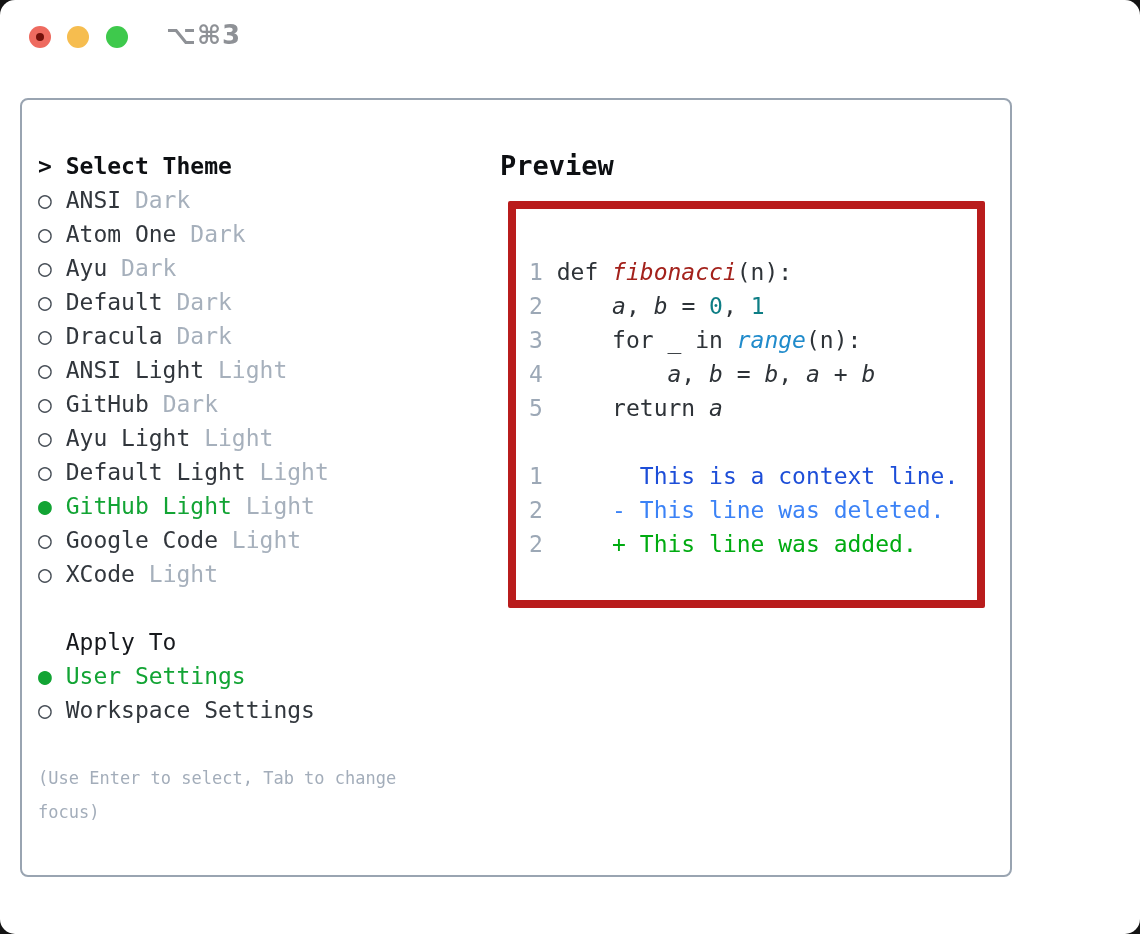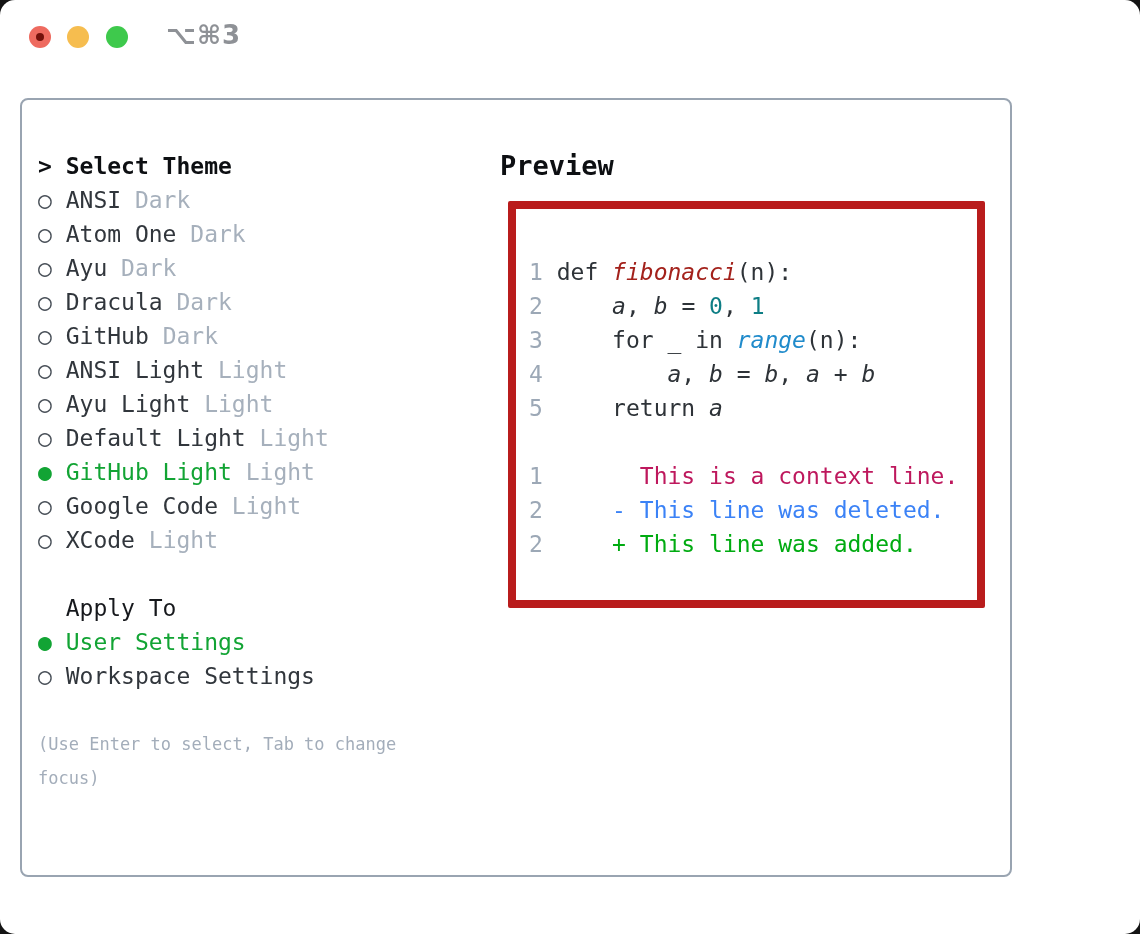--- a/index.html
+++ b/index.html
@@ -46,21 +46,21 @@
     overflow:hidden;
   }
   .code{padding:46px 0 0 13px;font-size:23px;}
   .cline{height:34px;line-height:34px;white-space:pre;color:#2e3338;}
   .lineno{color:#9ca8b6;}
   .tok-code{color:#2e3338;}
   .tok-fn{color:#a3211b;font-style:italic;}
   .tok-var{color:#2e3338;font-style:italic;}
   .tok-num{color:#0e7e85;}
   .tok-builtin{color:#208bcb;font-style:italic;margin-top:24px;}
-  .tok-context{color:#be185d;}
+  .tok-context{color:#1d4ed8;}
   .tok-deleted{color:#3b82f6;}
   .tok-added{color:#00ab11;}
 </style>
 </head>
 <body>
 
 <div class="window">
 
   <div>
     <span class="tl tl-red">
@@ -72,23 +72,24 @@
   </div>
 
   <div class="panel">
 
     <div class="list">
         <div class="row"><span class="prefix">&gt;</span><span class="hdr">Select Theme</span></div>
         <div id="theme-items">
           <div class="row"><span class="bullet">○</span><span class="tname">ANSI</span><span class="tvariant">Dark</span></div>
           <div class="row"><span class="bullet">○</span><span class="tname">Atom One</span><span class="tvariant">Dark</span></div>
           <div class="row"><span class="bullet">○</span><span class="tname">Ayu</span><span class="tvariant">Dark</span></div>
+          <div class="row"><span class="bullet">○</span><span class="tname">Default</span><span class="tvariant">Dark</span></div>
           <div class="row"><span class="bullet">○</span><span class="tname">Dracula</span><span class="tvariant">Dark</span></div>
+          <div class="row"><span class="bullet">○</span><span class="tname">ANSI Light</span><span class="tvariant">Light</span></div>
           <div class="row"><span class="bullet">○</span><span class="tname">GitHub</span><span class="tvariant">Dark</span></div>
-          <div class="row"><span class="bullet">○</span><span class="tname">ANSI Light</span><span class="tvariant">Light</span></div>
           <div class="row"><span class="bullet">○</span><span class="tname">Ayu Light</span><span class="tvariant">Light</span></div>
           <div class="row"><span class="bullet">○</span><span class="tname">Default Light</span><span class="tvariant">Light</span></div>
           <div class="row sel"><span class="bullet">●</span><span class="tname">GitHub Light</span><span class="tvariant">Light</span></div>
           <div class="row"><span class="bullet">○</span><span class="tname">Google Code</span><span class="tvariant">Light</span></div>
           <div class="row"><span class="bullet">○</span><span class="tname">XCode</span><span class="tvariant">Light</span></div>
         </div>
         <div class="row"></div>
         <div class="row"><span class="hdr2">Apply To</span></div>
         <div id="apply-items">
           <div class="row sel"><span class="bullet">●</span><span class="tname">User Settings</span></div>

